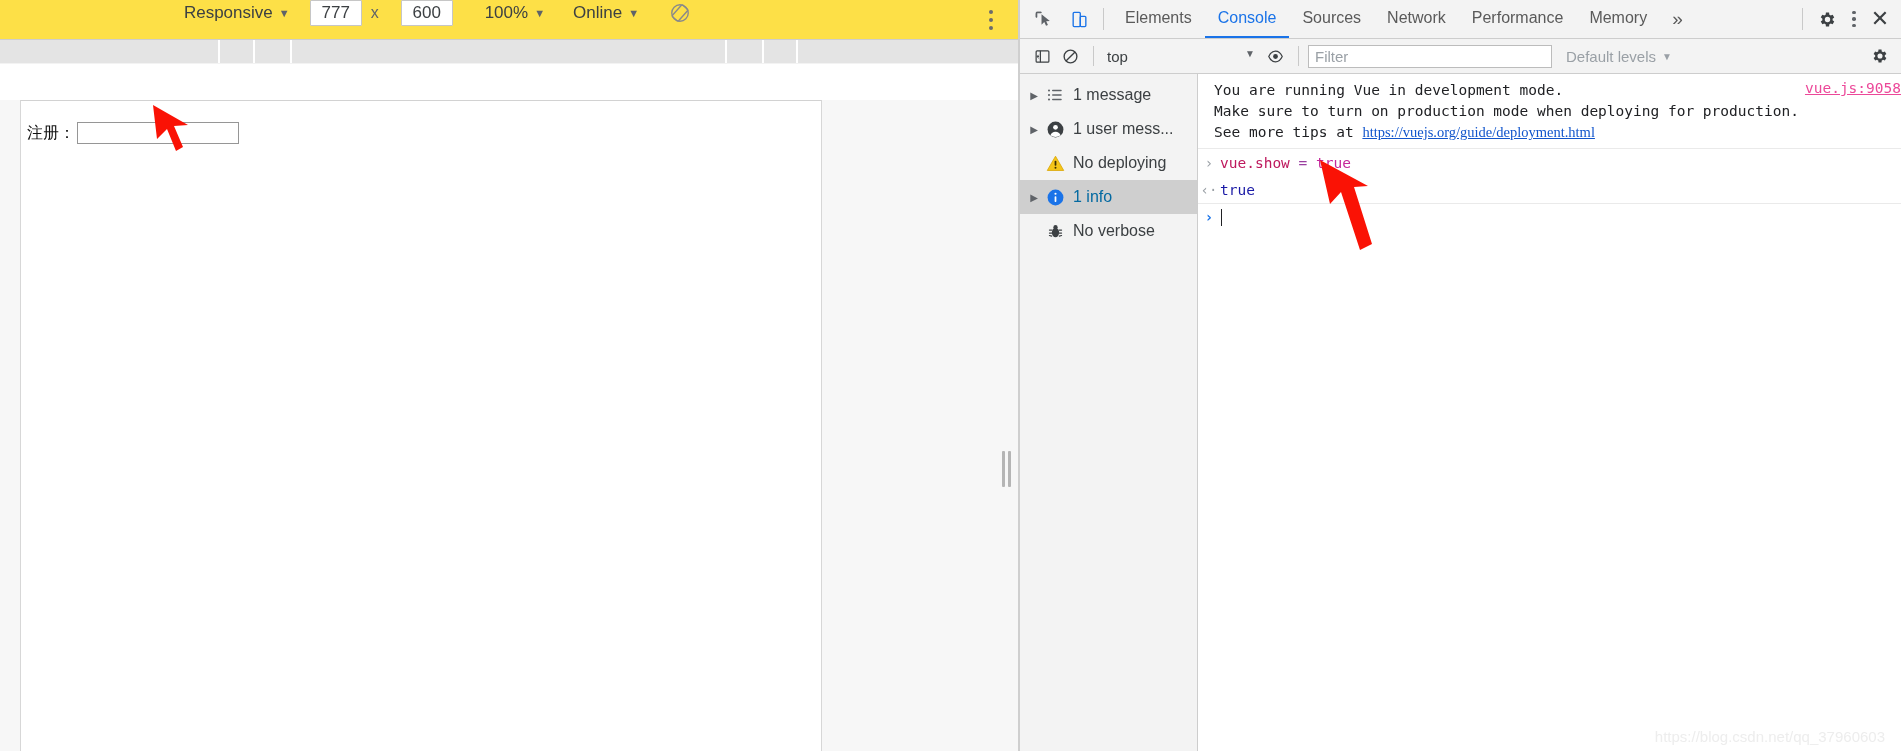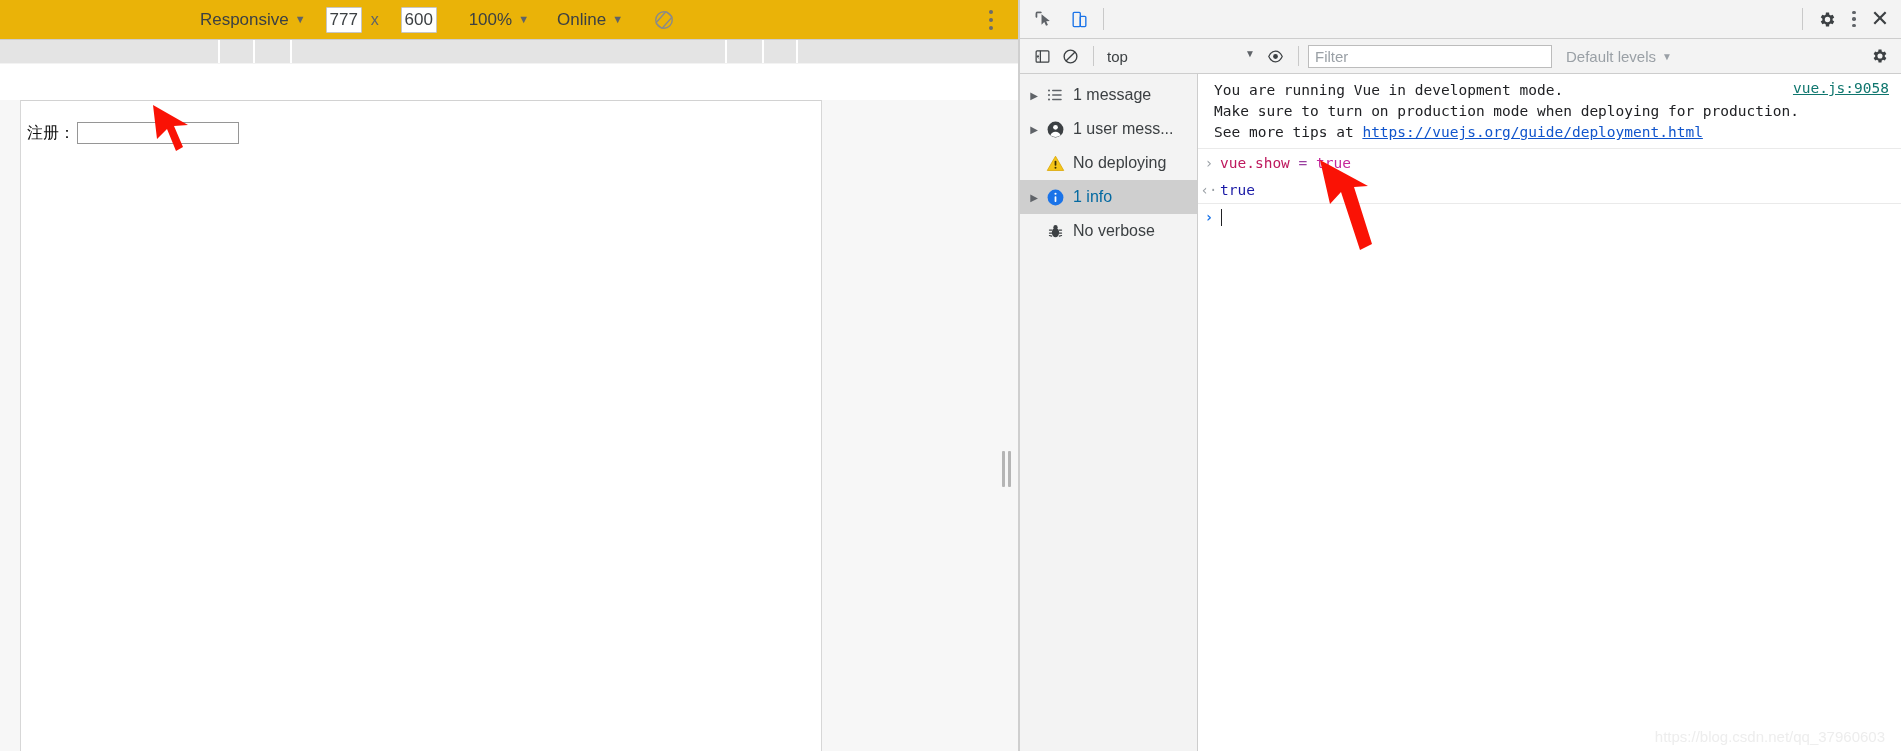--- a/index.html
+++ b/index.html
@@ -30,24 +30,24 @@
     display: flex;
     flex-direction: column;
     flex: 0 0 1019px;
   }
 
   
   .device-toolbar {
     position: relative;
     height: 40px;
     flex: 0 0 40px;
-    background: #eab308;
+    background: #fde047;
     border-bottom: 1px solid #cdcdcd;
     display: flex;
-    align-items: center;
+    align-items: flex-start;
     justify-content: center;
     box-sizing: border-box;
   }
   .dt-inner {
     display: flex;
     align-items: center;
     gap: 0px;
     transform: translateX(-74px);
   }
   .dt-select {
@@ -59,21 +59,21 @@
     cursor: default;
     white-space: nowrap;
   }
   .caret {
     margin-left: 6px;
     font-size: 11px;
     line-height: 1;
     color: #5f6368;
   }
   .dim-box {
-    width: 36px;
+    width: 52px;
     height: 26px;
     border: 1px solid #c6c6c6;
     background: #fff;
     border-radius: 1px;
     margin-left: 14px;
     display: flex;
     align-items: center;
     justify-content: center;
     font-size: 17px;
     color: #3c4043;
@@ -469,30 +469,31 @@
     border-bottom: 1px solid #eaeaea;
   }
   .msg-line {
     padding-left: 16px;
     line-height: 21px;
     color: #202124;
     white-space: pre;
   }
   .msg-src {
     position: absolute;
-    right: 12px;
+    right: 0;
     top: 6px;
-    color: #0f766e;
+    color: #ec4899;
     text-decoration: underline;
     font-size: 14.5px;
     cursor: default;
   }
   .msg-link {
     color: #1155cc;
     text-decoration: underline;
+    font-family: Liberation Serif, serif;
   }
   .cmd-row {
     display: flex;
     align-items: flex-start;
     padding: 3px 0 3px 0;
     min-height: 22px;
     line-height: 22px;
   }
   .chev {
     width: 22px;
@@ -631,20 +632,41 @@
           </svg>
         </div>
         <div class="dv-icon-btn">
           <svg width="19" height="19" viewBox="0 0 24 24" fill="none" stroke="#1a73e8" stroke-width="1.7">
             <rect x="4" y="3" width="9" height="18" rx="1.3"></rect>
             <rect x="13" y="8" width="7" height="13" rx="1.3"></rect>
           </svg>
         </div>
       </div>
       <div class="dv-sep"></div>
+      <div class="dv-tabs">
+        <div class="dv-tab">
+            <span>Elements</span>
+          </div>
+        <div class="dv-tab active">
+            <span>Console</span>
+          </div>
+        <div class="dv-tab">
+            <span>Sources</span>
+          </div>
+        <div class="dv-tab">
+            <span>Network</span>
+          </div>
+        <div class="dv-tab">
+            <span>Performance</span>
+          </div>
+        <div class="dv-tab">
+            <span>Memory</span>
+          </div>
+        <div class="dv-more">»</div>
+      </div>
       <div class="dv-right">
         <div class="dv-vsep"></div>
         <div class="dv-icon-btn">
           <svg width="19" height="19" viewBox="0 0 24 24" fill="#3c4043">
             <path d="M19.4 13a7.6 7.6 0 0 0 0-2l2.1-1.6-2-3.4-2.5 1a7.7 7.7 0 0 0-1.7-1L15 3.2h-4l-.3 2.7a7.7 7.7 0 0 0-1.7 1l-2.5-1-2 3.4L6.6 11a7.6 7.6 0 0 0 0 2l-2.1 1.6 2 3.4 2.5-1c.5.4 1.1.8 1.7 1l.3 2.7h4l.3-2.7c.6-.2 1.2-.6 1.7-1l2.5 1 2-3.4L19.4 13zM13 15.4A3.4 3.4 0 1 1 13 8.6a3.4 3.4 0 0 1 0 6.8z" transform="translate(-1,0)"></path>
           </svg>
         </div>
         <div class="kebab">
             <i></i>
             <i></i>

